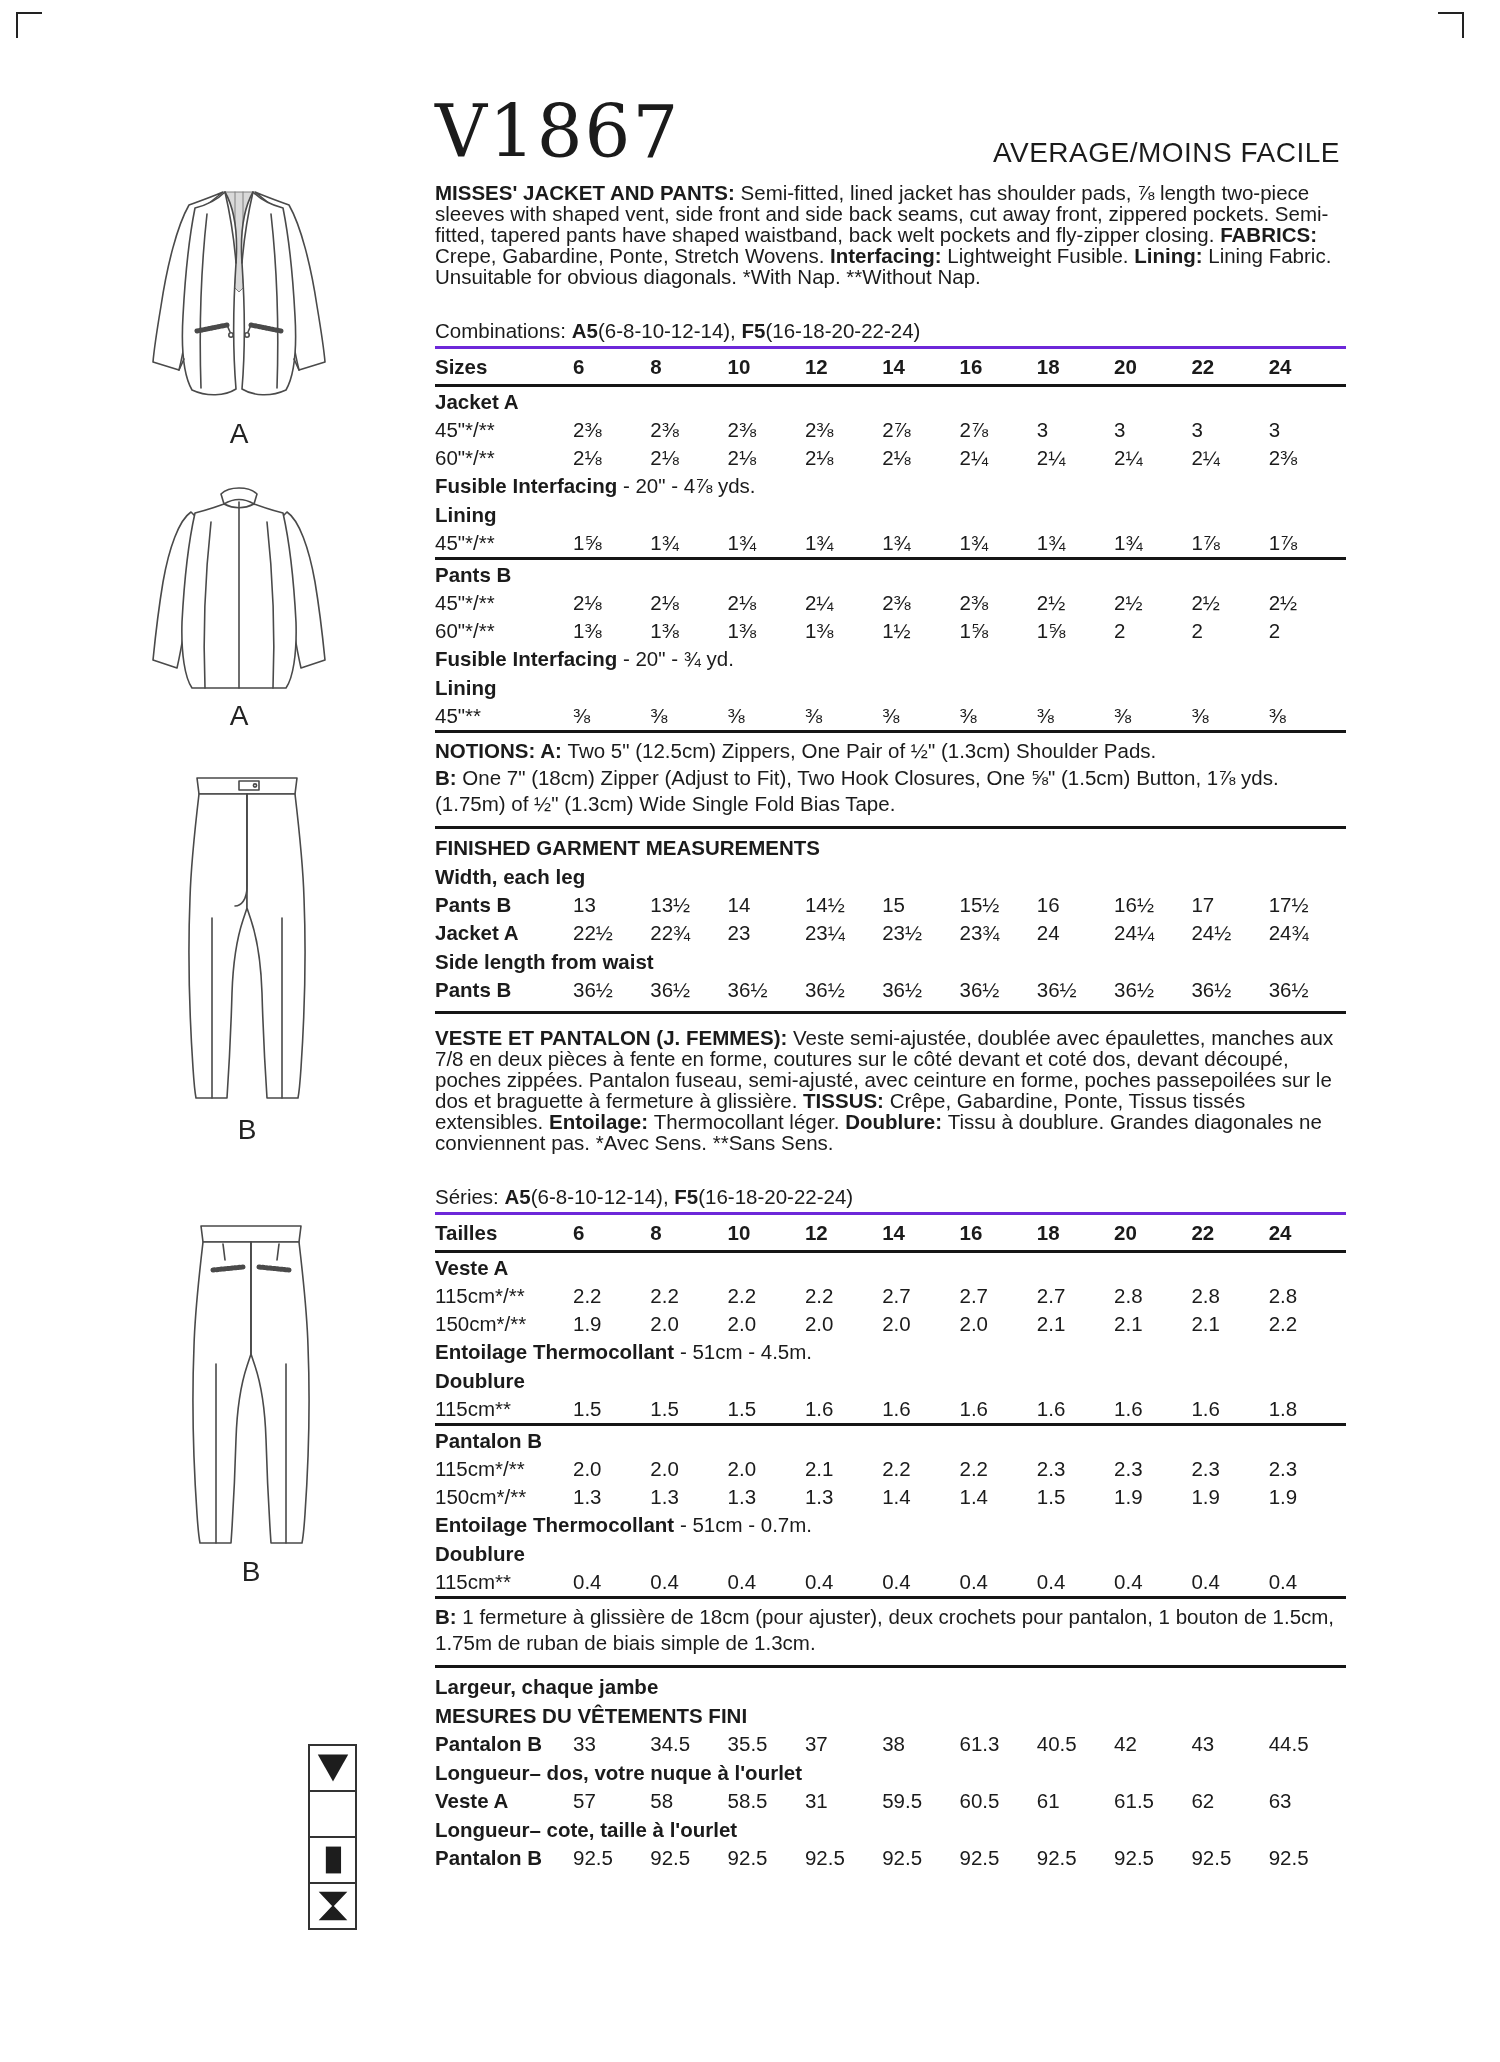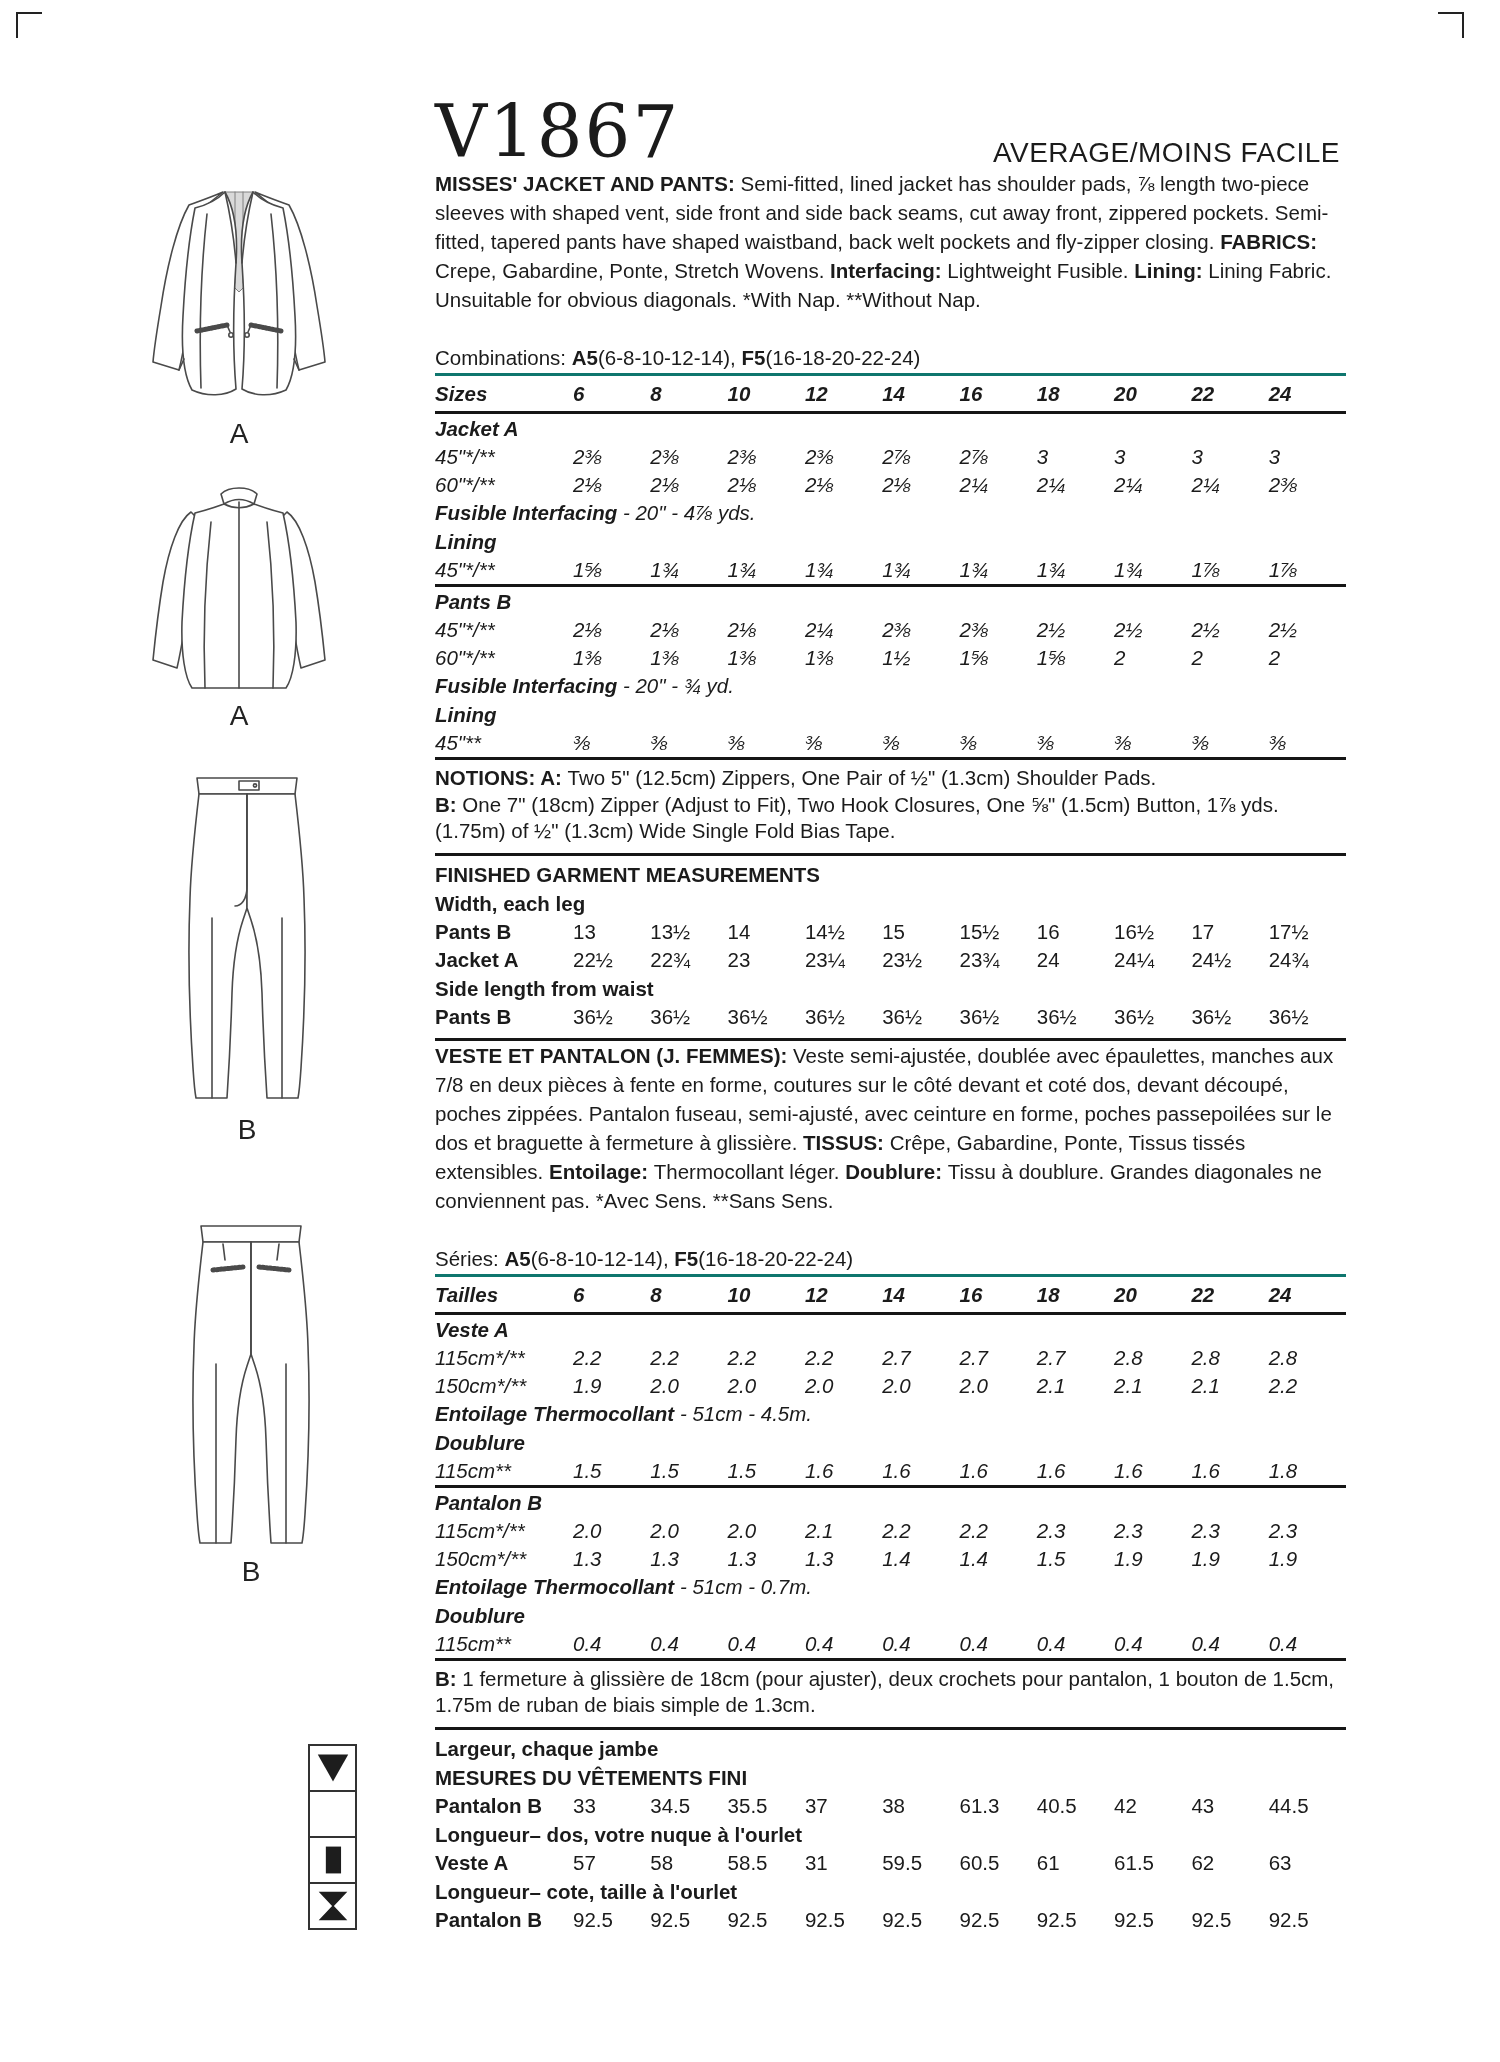--- a/index.html
+++ b/index.html
@@ -6,23 +6,23 @@
   .page{position:relative;width:1500px;height:2062px;background:#ffffff;overflow:hidden;
         font-family:"Liberation Sans","DejaVu Sans",sans-serif;color:#1b1b1b;}
   .corner{position:absolute;width:24px;height:24px;}
   .corner.tl{left:16px;top:12px;border-left:2.5px solid #222;border-top:2.5px solid #222;}
   .corner.tr{left:1438px;top:12px;border-right:2.5px solid #222;border-top:2.5px solid #222;}
 
   .content{position:absolute;left:435px;top:95px;width:911px;}
   .pattern-number{font-family:"DejaVu Serif","Liberation Serif",serif;font-size:72px;line-height:74px;letter-spacing:2px;}
   .difficulty{position:absolute;top:42px;right:6px;font-size:28px;letter-spacing:.5px;}
   .b{font-weight:bold;}
-  .para{font-size:20.5px;line-height:29px;}
+  .para{font-size:20.5px;line-height:21px;margin-top:13px;}
   .comb{font-size:20.5px;line-height:26px;margin-top:31px;padding-bottom:2px;}
-  .ytable{border-top:3px solid #0f766e;border-bottom:3px solid #161616;font-style:italic;}
+  .ytable{border-top:3px solid #6d28d9;border-bottom:3px solid #161616;}
   .trow{display:grid;grid-template-columns:138px repeat(10,1fr);font-size:20.5px;line-height:28px;}
   .trow.header{font-weight:bold;line-height:30px;padding:3px 0 2px;border-bottom:3px solid #161616;}
   .trow.rule-top{border-top:3px solid #161616;padding-top:2px;}
   .trow.section{padding-top:1px;}
   .tlbl{white-space:nowrap;}
   .tval{white-space:nowrap;}
   .tfull{grid-column:1/-1;}
   .notions{font-size:20.5px;line-height:26.5px;padding:5px 0 8px;border-bottom:3px solid #161616;}
   .notions p{margin:0;}
   .blockpad{padding:4px 0 7px;border-bottom:3px solid #161616;}

